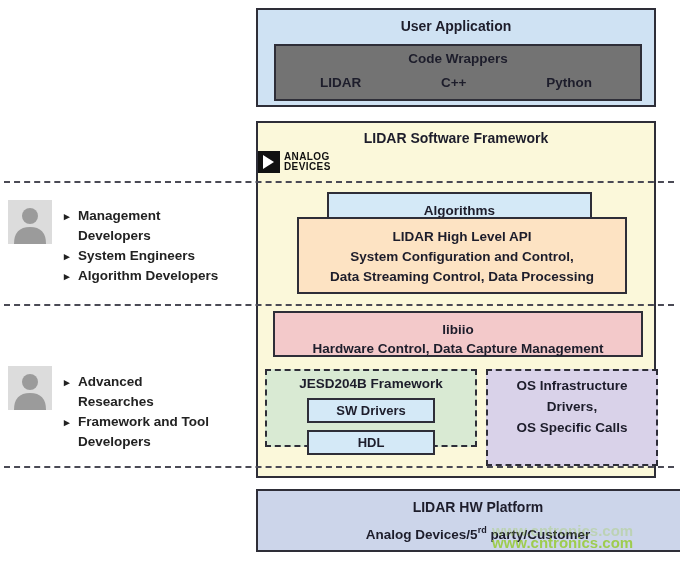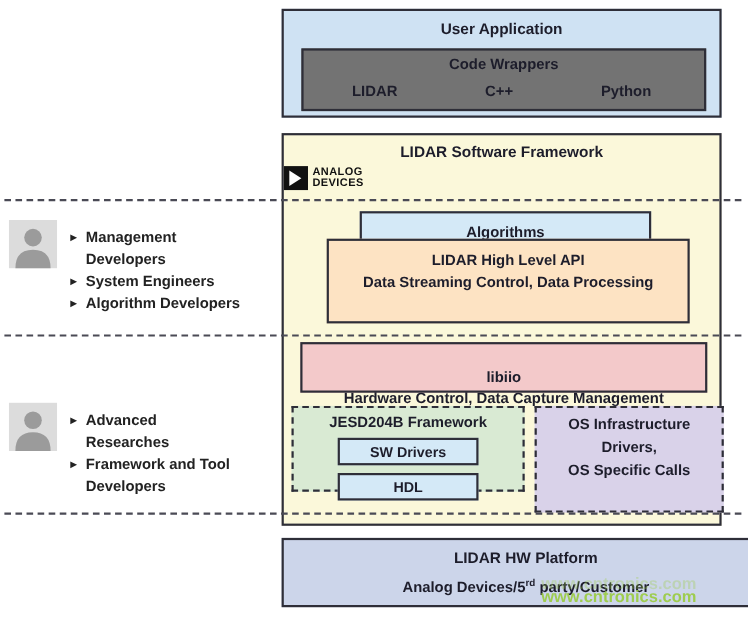--- a/index.html
+++ b/index.html
@@ -27,21 +27,21 @@
   .code-wrappers{left:16px;top:34px;width:368px;height:57px;background:#737373;}
   .code-wrappers .box-title{margin-top:5px;font-size:13.5px;}
   .cw-items{display:flex;justify-content:space-between;padding:9px 48px 0 44px;font-size:13.5px;font-weight:bold;}
   
   .framework{left:256px;top:121px;width:400px;height:357px;background:#fbf8da;}
   .framework > .box-title{margin-top:7px;}
   .adi-logo{position:absolute;left:0;right:0;top:28px;display:flex;align-items:center;gap:4px;}
   .adi-text{font-size:10px;line-height:10px;font-weight:bold;letter-spacing:.4px;text-align:left;color:#111;}
   .algorithms{left:69px;top:69px;width:265px;height:28px;background:#d4e9f7;display:flex;align-items:flex-end;justify-content:center;font-size:13.5px;}
   .api{left:39px;top:94px;width:330px;height:77px;background:#fde3c3;padding-top:8px;font-size:13.5px;line-height:20px;}
-  .libiio{left:15px;top:188px;width:370px;height:46px;background:#f3c9ca;padding-top:20px;font-size:13.5px;line-height:19px;}
+  .libiio{left:15px;top:188px;width:370px;height:46px;background:#f3c9ca;padding-top:7px;font-size:13.5px;line-height:19px;}
   .jesd{left:7px;top:246px;width:212px;height:78px;background:#d9ead3;border-style:dashed;padding-top:5px;font-size:13.5px;}
   .inner-chip{position:relative;width:128px;height:25px;margin:7px auto 0 auto;background:#d4e9f7;border:2px solid var(--border);display:flex;align-items:center;justify-content:center;font-size:13px;font-weight:bold;}
   .os-infra{left:228px;top:246px;width:172px;height:97px;background:#d9d2e9;border-style:dashed;padding-top:4px;font-size:13.5px;line-height:21px;}
   
   .hw{left:256px;top:489px;width:444px;height:63px;background:#ccd5ea;padding-top:8px;}
   .hw .hw-sub{margin-top:10px;font-size:13.5px;font-weight:bold;}
   .hw sup{font-size:9px;}
   
   .persona{position:absolute;display:flex;align-items:flex-start;gap:12px;z-index:2;}
   .persona-1{left:8px;top:200px;}
@@ -89,20 +89,21 @@
         <div>DEVICES</div>
       </div>
     </div>
 
     <div class="box algorithms">
       <span>Algorithms</span>
     </div>
 
     <div class="box api">
       <div>LIDAR High Level API</div>
+      <div>System Configuration and Control,</div>
       <div>Data Streaming Control, Data Processing</div>
     </div>
 
     <div class="box libiio">
       <div>libiio</div>
       <div>Hardware Control, Data Capture Management</div>
     </div>
 
     <div class="box jesd">
       <div>JESD204B Framework</div>

